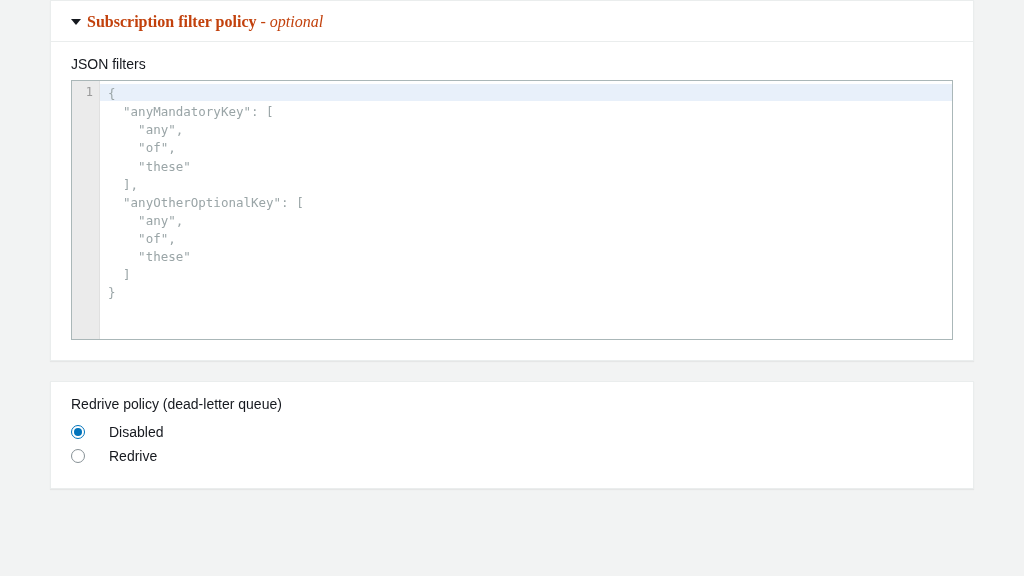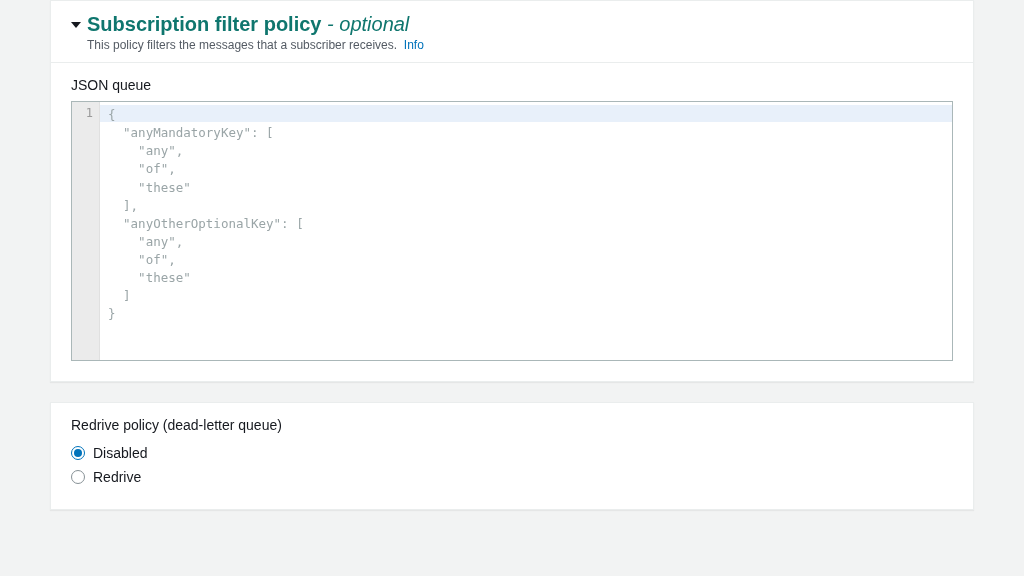--- a/index.html
+++ b/index.html
@@ -29,23 +29,24 @@
     gap: 6px;
   }
   .caret {
     width: 0; height: 0;
     border-left: 5px solid transparent;
     border-right: 5px solid transparent;
     border-top: 6px solid #16191f;
     cursor: pointer;
   }
   .panel-title {
-    font-size: 20px;
+    font-size: 16px;
     font-weight: 700;
-    color: #0f766e;
+    color: #c2410c;
+    font-family: Liberation Serif, serif;
   }
   .optional {
     font-style: italic;
     font-weight: 400;
   }
   .panel-sub {
     font-size: 12px;
     color: #545b64;
     margin-top: 2px;
     margin-left: 16px;
@@ -100,21 +101,21 @@
     padding: 4px 8px;
     white-space: pre;
     font-family: inherit;
   }
   .radio-group {
     margin-top: 6px;
   }
   .radio-row {
     display: flex;
     align-items: center;
-    gap: 8px;
+    gap: 24px;
     padding: 4px 0;
     cursor: pointer;
   }
   .radio {
     width: 14px; height: 14px;
     border: 1px solid #879196;
     border-radius: 50%;
     display:flex; align-items:center; justify-content:center;
     background:#fff;
   }
@@ -132,27 +133,23 @@
 <body>
 
 <div class="panel">
   <div class="panel-header">
     <div class="panel-title-row">
       <div class="caret"></div>
       <div class="panel-title">
         <span>Subscription filter policy</span><span class="optional"> - optional</span>
       </div>
     </div>
-    <div class="panel-sub">
-      <span>This policy filters the messages that a subscriber receives.</span>
-      &nbsp;<a class="info-link">Info</a>
-    </div>
   </div>
   <div class="panel-body">
-    <div class="label">JSON queue</div>
+    <div class="label">JSON filters</div>
     <div class="editor">
       <div class="gutter">
         <div>1</div>
       </div>
       <div class="code">
         <div class="code-hl"></div>
         <pre>{
   "anyMandatoryKey": [
     "any",
     "of",

